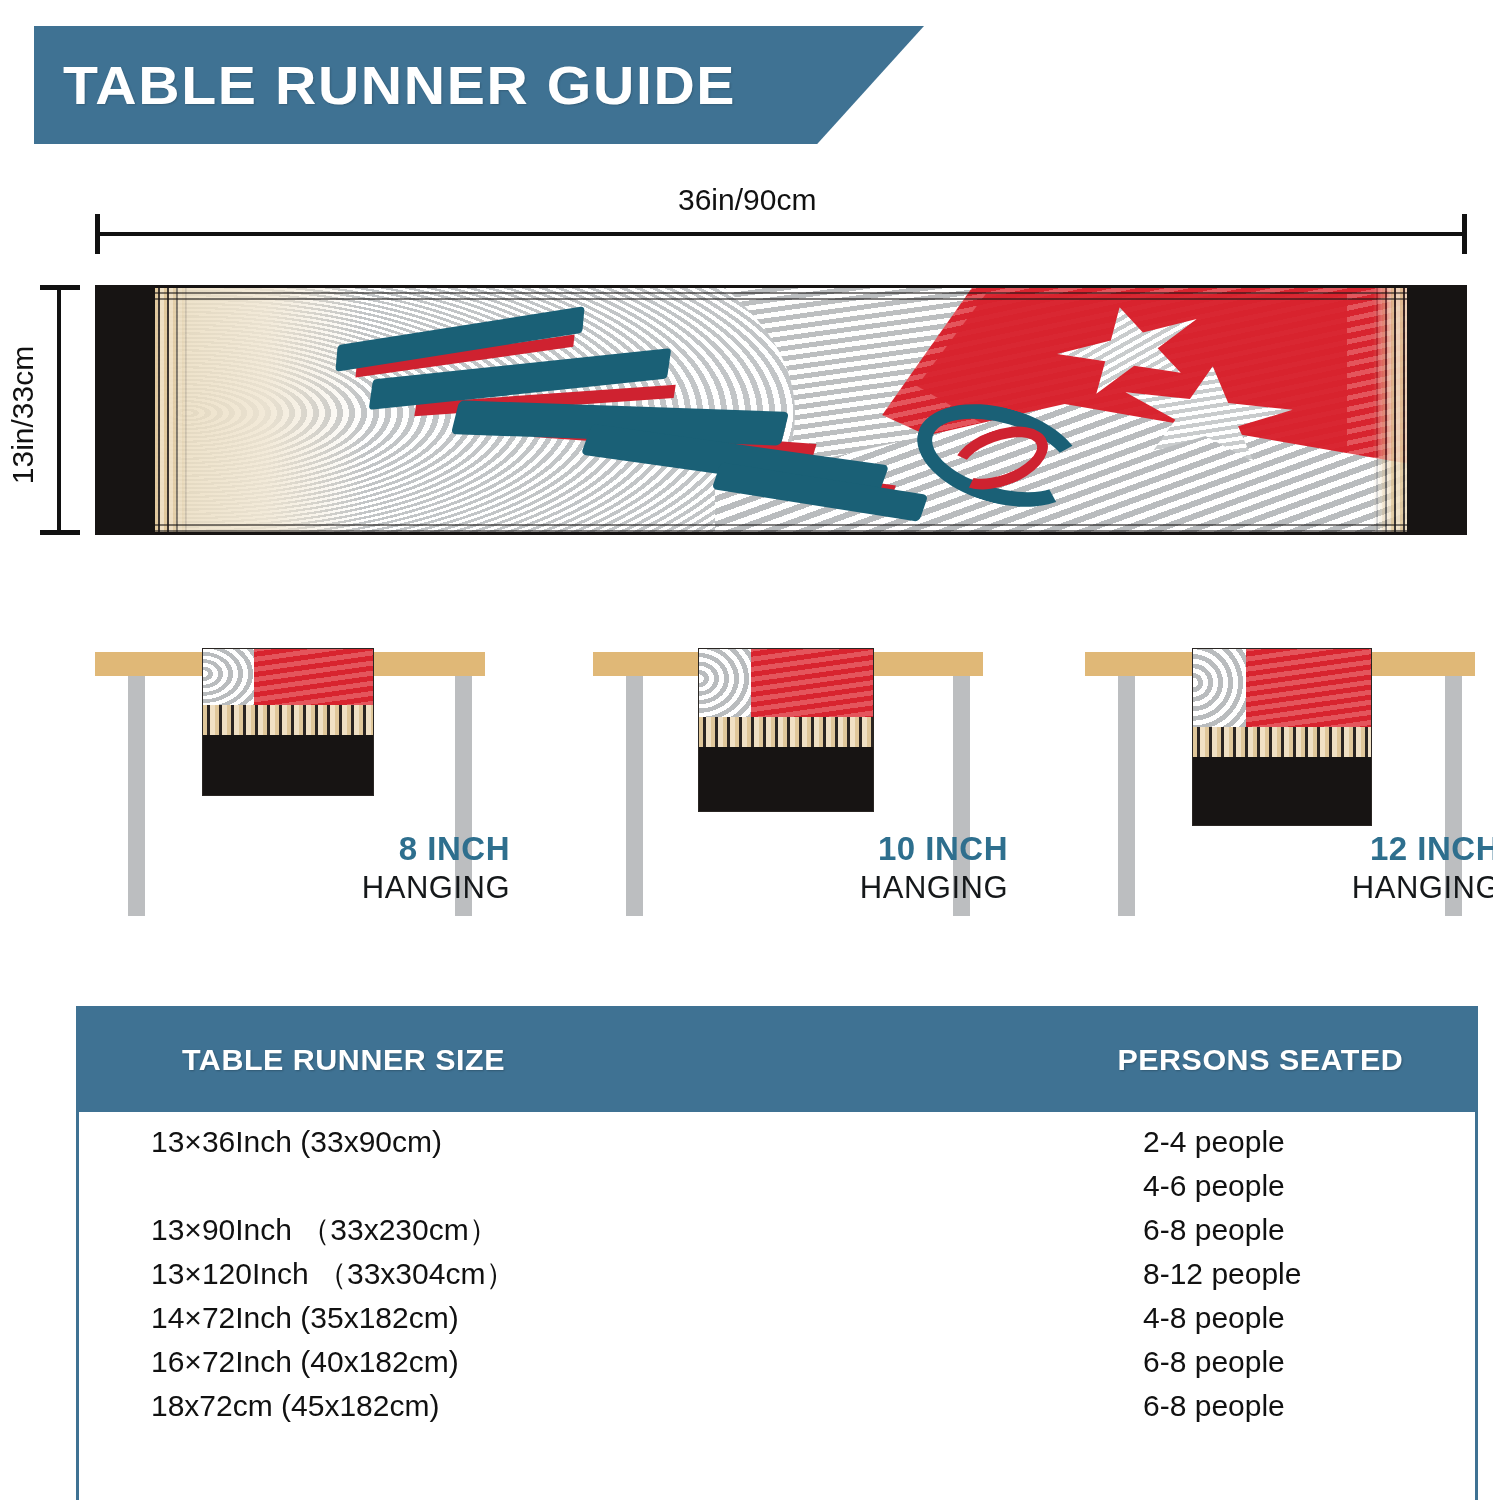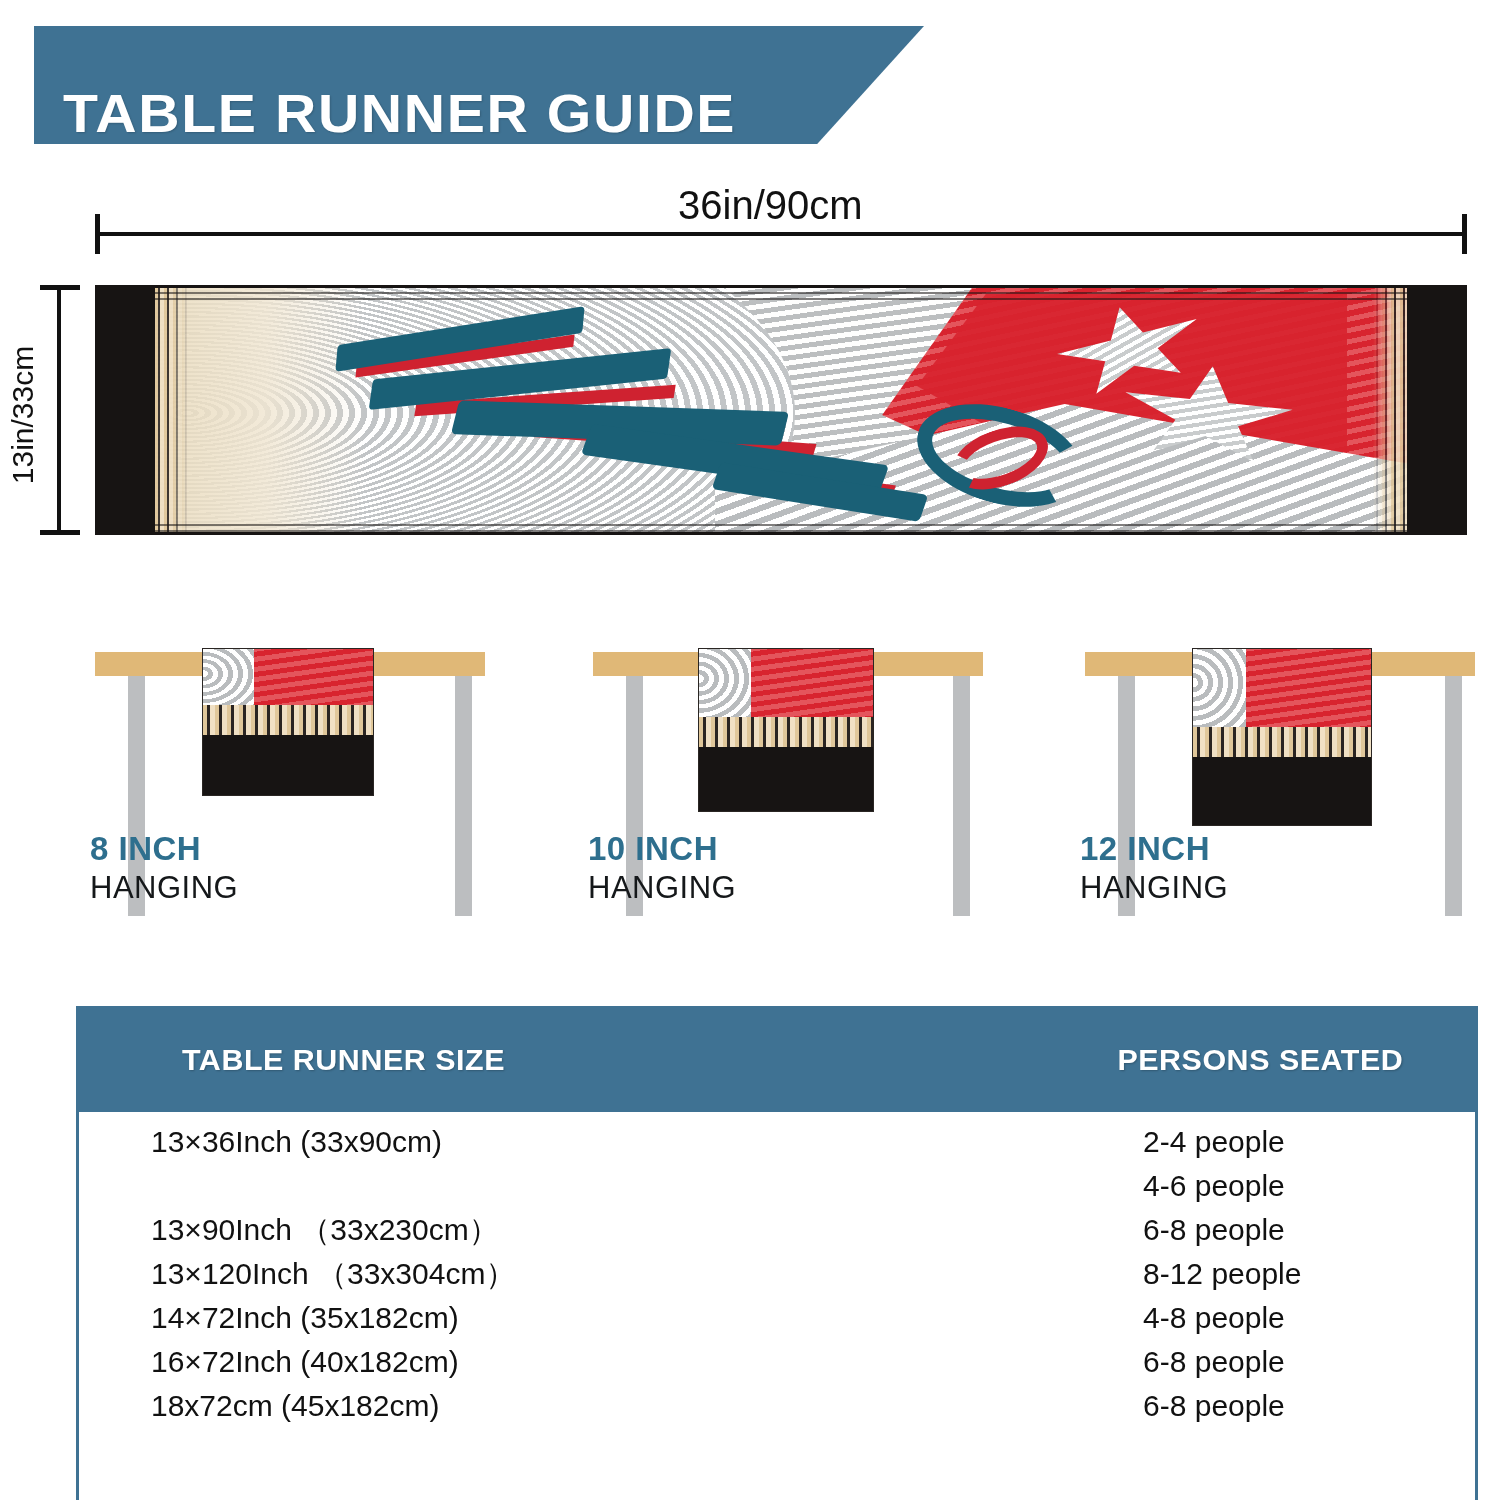--- a/index.html
+++ b/index.html
@@ -16,42 +16,42 @@
   
   #header-banner {
     position: absolute;
     left: 34px;
     top: 26px;
     width: 890px;
     height: 118px;
     background: #3f7293;
     clip-path: polygon(0 0, 100% 0, 88% 100%, 0 100%);
     display: flex;
-    align-items: flex-end;
+    align-items: center;
     filter: drop-shadow(3px 4px 5px rgba(0,0,0,0.22));
   }
   #header-title {
     color: #ffffff;
     font-size: 54px;
     font-weight: bold;
     letter-spacing: 1.5px;
     margin-left: 29px;
     font-family: "Liberation Sans", sans-serif;
     text-shadow: 1px 1px 2px rgba(0,0,0,0.18);
     white-space: nowrap;
     transform: scaleX(1.06);
     transform-origin: left center;
   }
 
   
   #width-label {
     position: absolute;
     left: 678px;
     top: 183px;
-    font-size: 40px;
+    font-size: 30px;
     color: #111;
     white-space: nowrap;
   }
   #width-dim-line {
     position: absolute;
     left: 95px;
     top: 232px;
     width: 1372px;
     height: 4px;
     background: #111;
@@ -325,21 +325,21 @@
         90deg,
         #e0c79a 0px, #e0c79a 4px,
         #2b2522 4px, #2b2522 7px,
         #f0e0c4 7px, #f0e0c4 12px
       );
   }
 
   .hang-label {
     position: absolute;
     left: 0; width: 420px;
-    text-align: left;
+    text-align: right;
   }
   .hang-inch {
     font-size: 33px;
     font-weight: bold;
     color: #2e6f8e;
     letter-spacing: .5px;
   }
   .hang-sub {
     font-size: 31px;
     color: #15181a;

